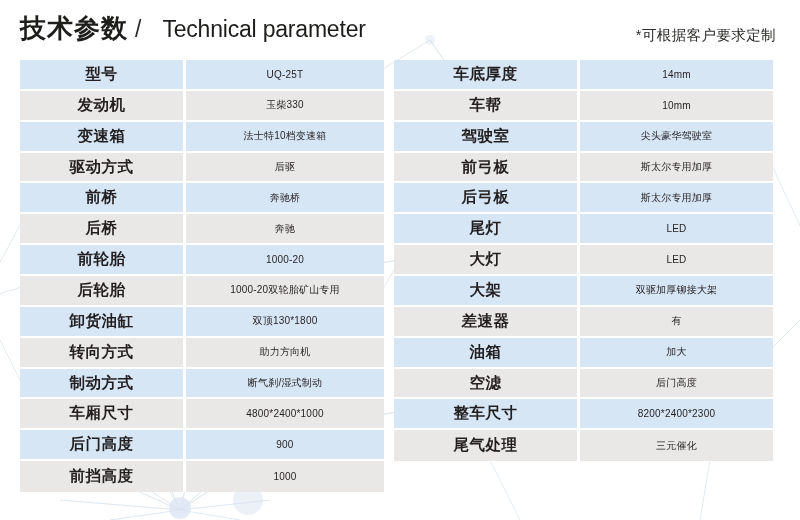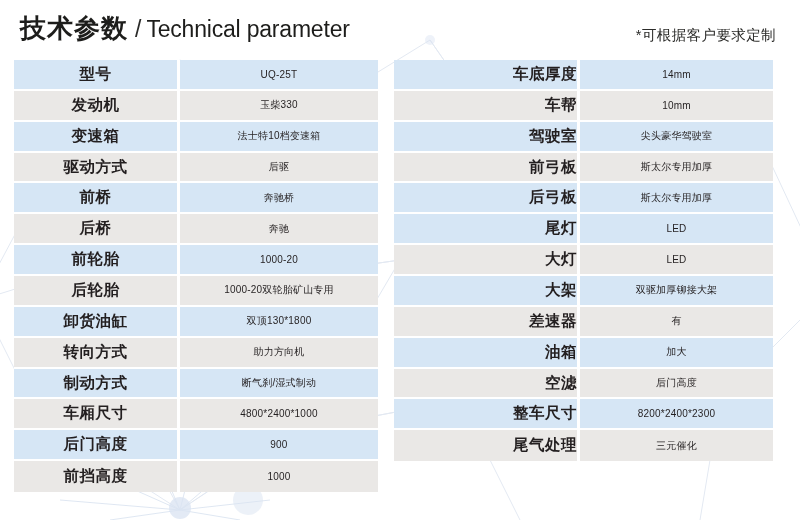--- a/index.html
+++ b/index.html
@@ -55,20 +55,21 @@
     font-size: 23px;
     font-weight: 300;
     margin: 0 5px 0 7px;
     color: #2b2b29;
   }
   .title .en {
     font-size: 23px;
     font-weight: 400;
     color: #1d1d1b;
     letter-spacing: -0.2px;
+    margin-left: 16px;
   }
   .note {
     position: absolute;
     right: 24px;
     top: 26px;
     font-size: 14.5px;
     color: #2b2b29;
     white-space: nowrap;
     letter-spacing: 0.4px;
   }
@@ -82,21 +83,21 @@
     height: 434px;
   }
   .spec-table {
     position: absolute;
     top: 0;
     border-collapse: separate;
     border-spacing: 0;
     table-layout: fixed;
   }
   #table-left {
-    left: 14px;
+    left: 20px;
     width: 361px;
   }
   #table-right {
     left: 394px;
     width: 376px;
   }
   .spec-table tr {
     height: 30.86px;
   }
   .spec-table td {
@@ -118,21 +119,21 @@
     border-right: 3px solid #ffffff;
     letter-spacing: 0.5px;
   }
   .cell-value {
     font-size: 10px;
     font-weight: normal;
     letter-spacing: 0.2px;
   }
   #table-left .cell-label { width: 163px; }
   #table-left .cell-value { width: 198px; }
-  #table-right .cell-label { width: 183px; text-align: right; }
+  #table-right .cell-label { width: 183px; }
   #table-right .cell-value { width: 193px; }
 
   .row-blue td { background: #d6e6f5; }
   .row-gray td { background: #eae8e6; }
 </style>
 </head>
 <body>
 
 <svg id="bg-watermark" viewBox="0 0 800 520" xmlns="http://www.w3.org/2000/svg">
   <g stroke="#e3e9f2" stroke-width="1" fill="none">

